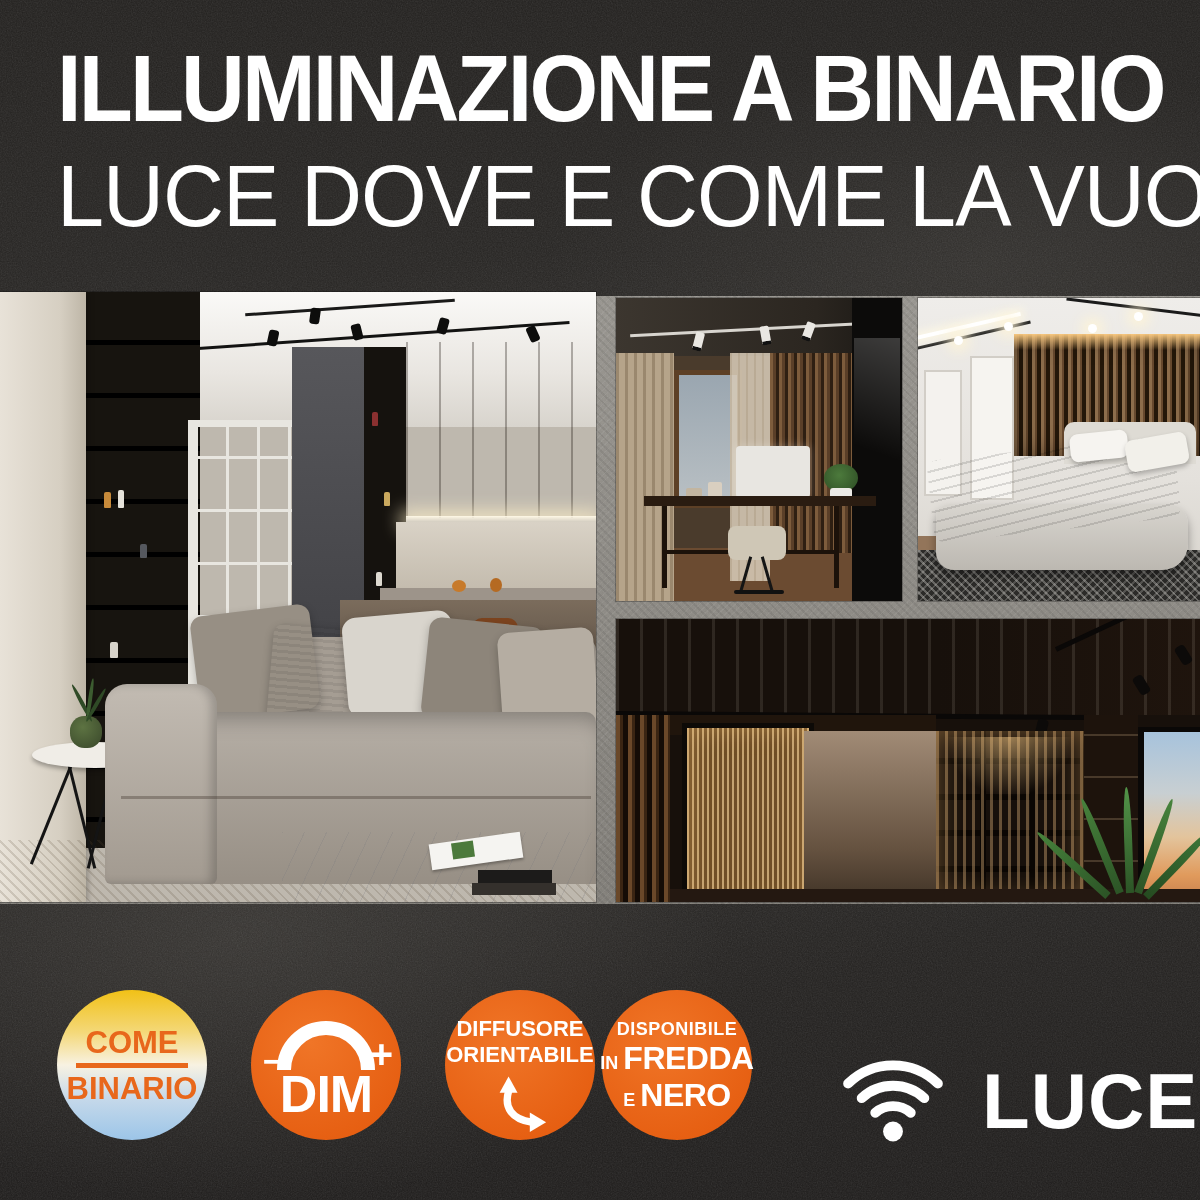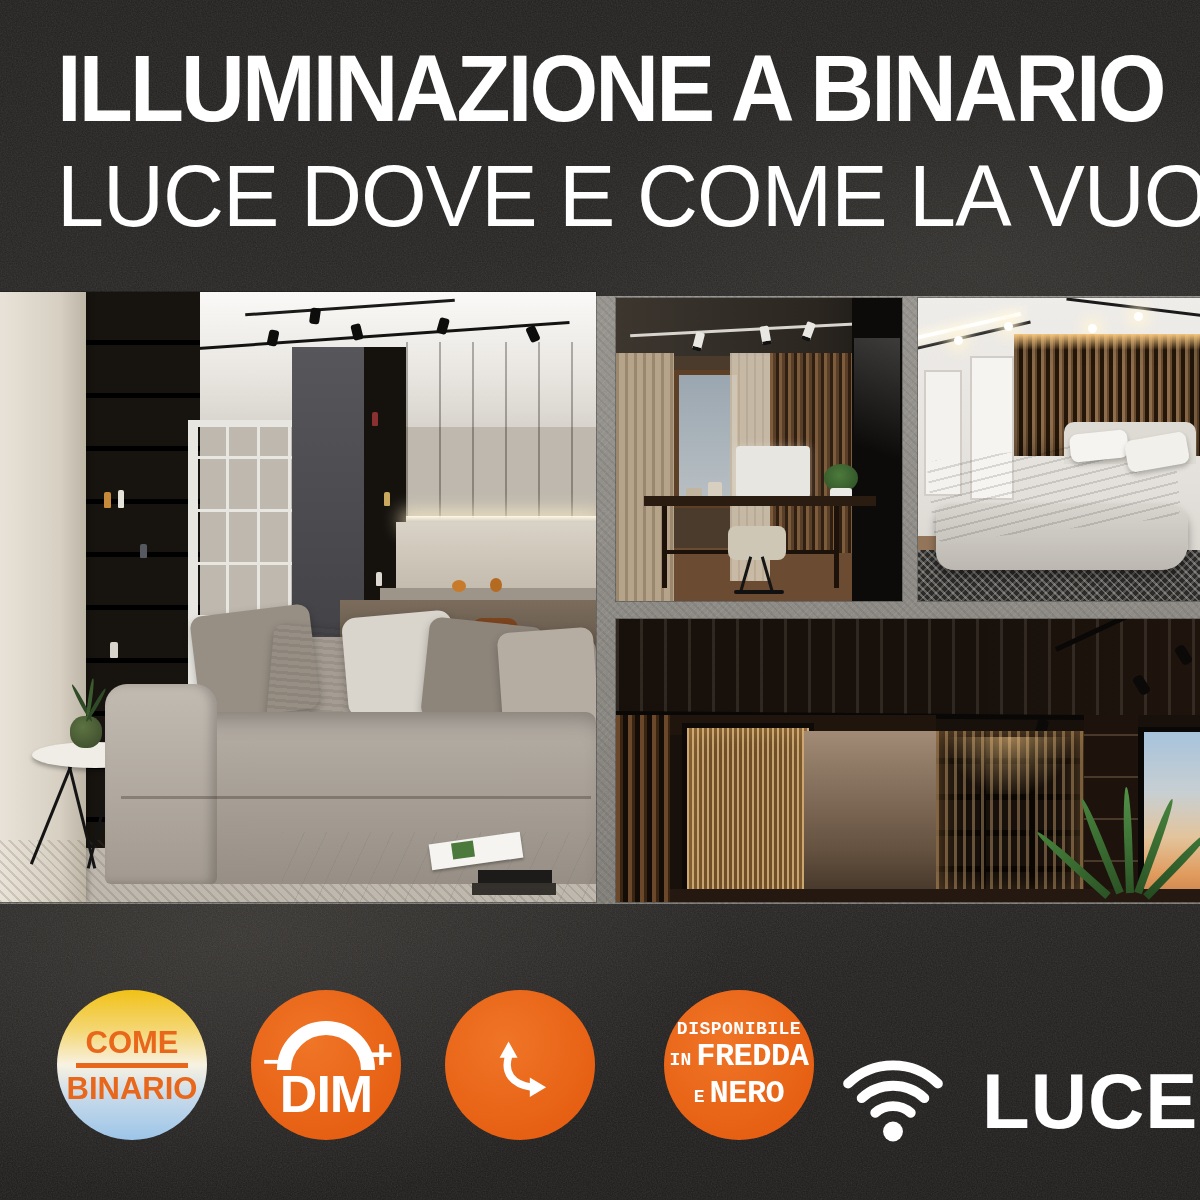--- a/index.html
+++ b/index.html
@@ -245,28 +245,32 @@
 <div class="a badge orange dim-wrap" style="left:251px;top:990px;">
   <svg class="a" style="left:23px;top:22px;" width="104" height="60" viewBox="0 0 104 60">
     <path d="M 10 58 A 42 42 0 0 1 94 58" fill="none" stroke="#ffffff" stroke-width="14"></path>
   </svg>
   <span class="a dim-minus">−</span>
   <span class="a dim-plus">+</span>
   <span class="a dim-label">DIM</span>
 </div>
 
 <div class="a badge orange" style="left:445px;top:990px;">
+  <div class="dif-txt" style="margin-top:18px;">
+    <div>DIFFUSORE</div>
+    <div>ORIENTABILE</div>
+  </div>
   <svg width="66" height="62" viewBox="0 0 80 76" style="margin-top:2px;">
     <path d="M 26 26 C 20 46 30 60 54 64" fill="none" stroke="#ffffff" stroke-width="9" stroke-linecap="round"></path>
     <polygon points="15,28 37,28 26,8" fill="#ffffff"></polygon>
     <polygon points="52,52 52,76 72,64" fill="#ffffff"></polygon>
   </svg>
 </div>
 
-<div class="a badge orange" style="left:664px;top:990px;font-family:Liberation Mono, monospace;">
+<div class="a badge orange" style="left:602px;top:990px;">
   <div class="fin-small" style="margin-top:2px;letter-spacing:.5px;">DISPONIBILE</div>
   <div class="fin-row">
     <span class="fin-small">IN</span>
     <span class="fin-big">FREDDA</span>
   </div>
   <div class="fin-row">
     <span class="fin-small">E</span>
     <span class="fin-big">NERO</span>
   </div>
 </div>

